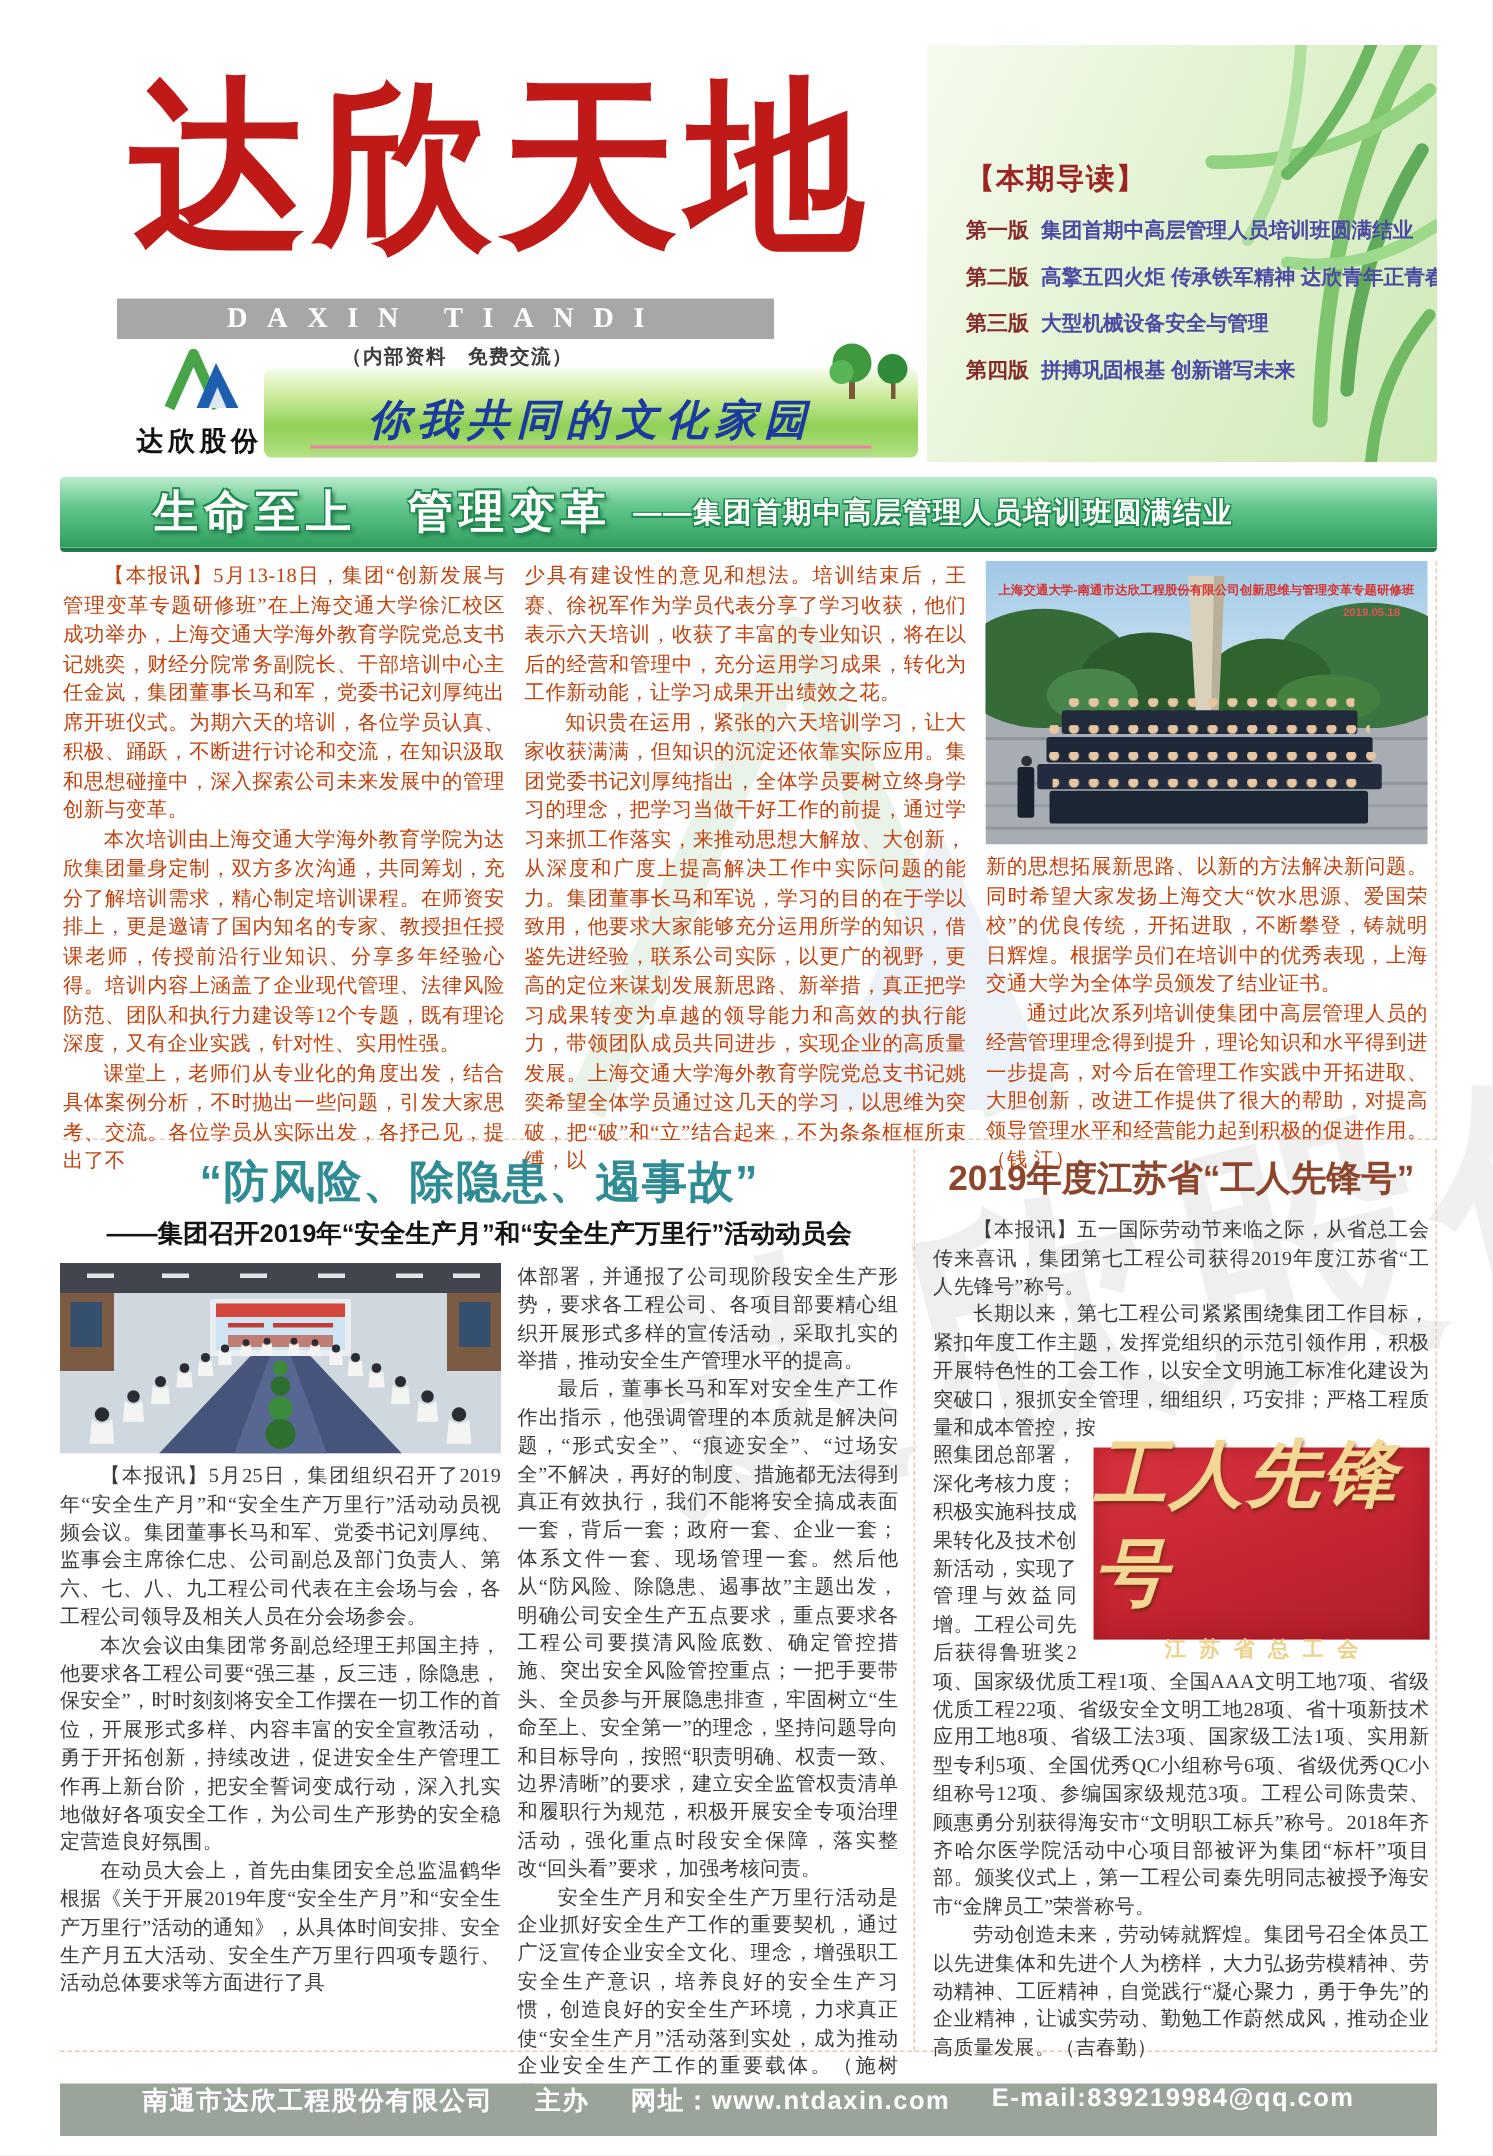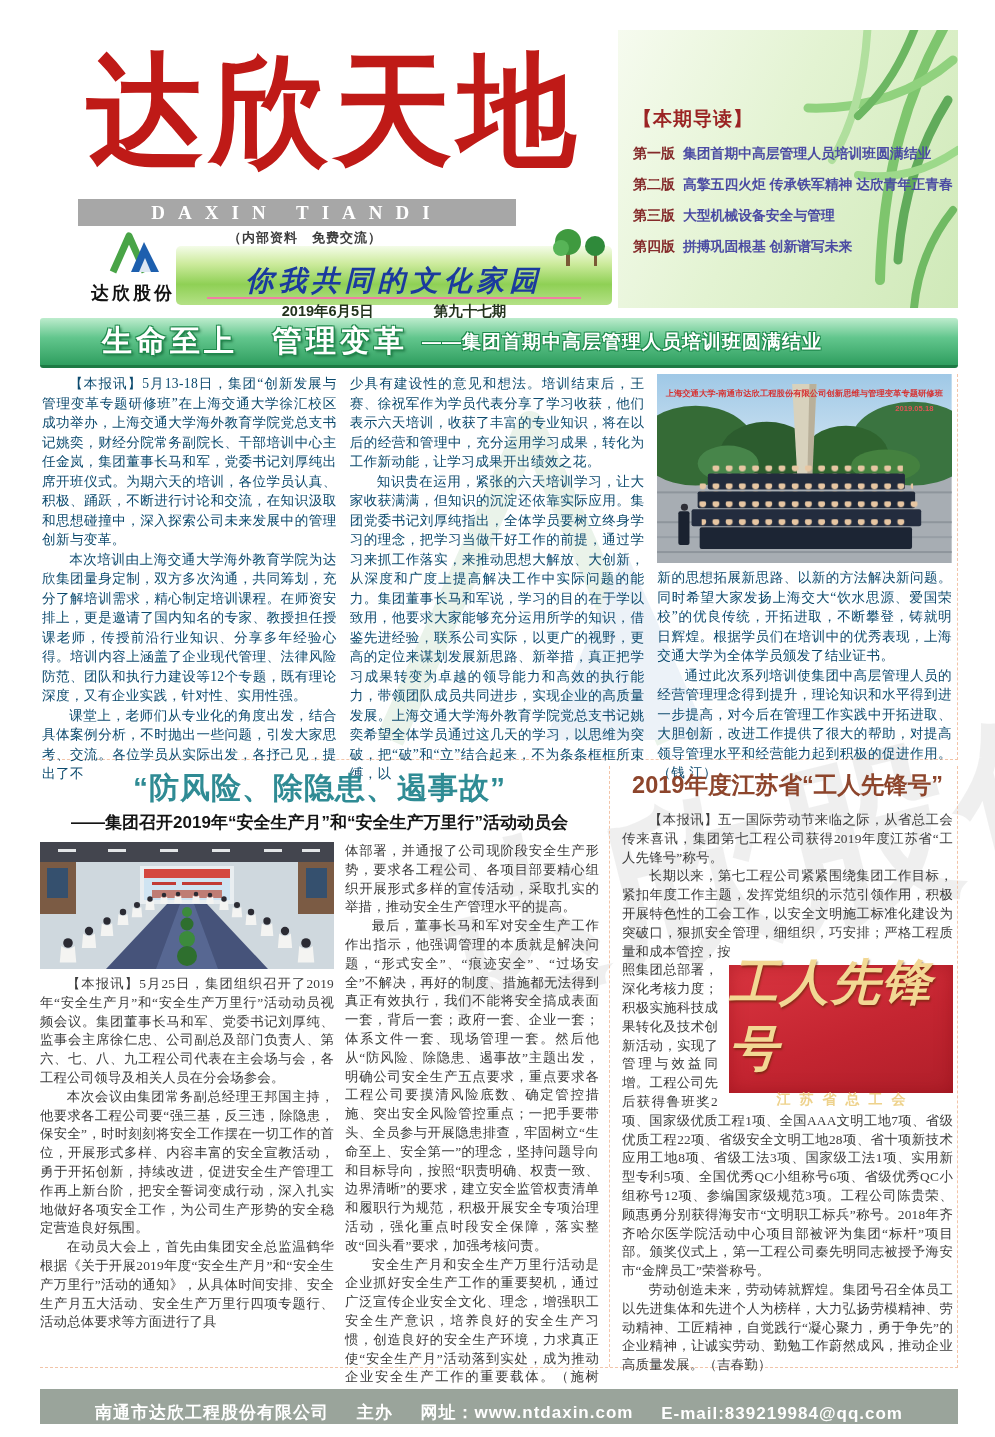--- a/index.html
+++ b/index.html
@@ -31,38 +31,38 @@
             font-style:italic;color:#1b3a9e;letter-spacing:5px;}
   .m-underline{width:86%;height:2px;margin:0 auto;background:#ef7fa3;}
   .m-daterow{display:flex;justify-content:center;gap:60px;margin-top:3px;font-size:14.5px;
              font-weight:bold;color:#23331d;font-family:"Liberation Sans",sans-serif;}
   .m-trees{position:absolute;right:-2px;top:-22px;}
 
   
   .digest{position:absolute;left:618px;top:30px;width:340px;height:278px;overflow:hidden;z-index:2;
           background:linear-gradient(115deg,#f6fbef 0%,#e3f3d2 45%,#cfe9b8 100%);}
   .digest-decor{position:absolute;right:0;top:0;}
-  .digest-inner{position:relative;padding:76px 10px 0 15px;z-index:1;font-family:"Liberation Sans",sans-serif;}
+  .digest-inner{position:relative;padding:76px 10px 0 26px;z-index:1;font-family:"Liberation Sans",sans-serif;}
   .digest-title{font-size:19px;font-weight:bold;color:#9b2424;letter-spacing:1px;}
   .digest-item{margin-top:13px;display:flex;gap:8px;white-space:nowrap;}
   .digest-label{font-size:14px;font-weight:bold;color:#842a2a;flex:0 0 auto;}
   .digest-text{font-size:13.8px;font-weight:bold;color:#4b4ba3;letter-spacing:0;}
 
   
   .headbar{position:absolute;left:40px;top:318px;width:918px;height:50px;z-index:2;border-radius:3px;
            background:linear-gradient(180deg,#bdeccd 0%,#62c68d 42%,#2f9e5f 100%);
            border-bottom:3px solid #1d7a44;display:flex;align-items:center;padding-left:62px;
            font-family:"Liberation Sans",sans-serif;}
   .headbar-main{font-size:30px;font-weight:bold;color:#ffffff;letter-spacing:4px;
                 text-shadow:1px 1px 0 #1f8a4d,-1px 1px 0 #1f8a4d,1px -1px 0 #1f8a4d,-1px -1px 0 #1f8a4d,2px 2px 3px #1a6e3e;}
   .headbar-sub{font-size:19px;font-weight:bold;color:#ffffff;margin-left:14px;letter-spacing:1px;
                text-shadow:1px 1px 0 #1f8a4d,-1px 1px 0 #1f8a4d,1px -1px 0 #1f8a4d,-1px -1px 0 #1f8a4d;}
 
   
-  .bodytext p{margin:0;text-align:justify;font-size:13.6px;line-height:19.5px;color:#0c4a6e;
+  .bodytext p{margin:0;text-align:justify;font-size:13.6px;line-height:19.5px;color:#c2410c;
               letter-spacing:0.35px;}
   .bodytext p.indent{text-indent:2em;}
   .article1{position:absolute;left:42px;top:374px;width:916px;height:386px;display:flex;gap:13px;
             z-index:1;border-right:1px dashed #f2c4a8;border-bottom:1px dashed #f2c4a8;
             padding-right:5px;padding-bottom:6px;}
   .article1 .col{flex:1;min-width:0;}
   .photo1{width:100%;height:189px;display:block;margin-bottom:5px;}
 
   
   .bottom{position:absolute;left:40px;top:766px;width:918px;height:602px;display:flex;z-index:1;
@@ -88,21 +88,21 @@
           display:flex;flex-direction:column;align-items:center;justify-content:center;gap:9px;
           box-shadow:inset 0 0 18px rgba(120,0,10,.35);}
   .banner-title{font-size:49px;font-weight:bold;font-style:italic;color:#f2d894;letter-spacing:2px;
                 text-shadow:1px 2px 2px rgba(90,40,0,.55);}
   .banner-org{font-size:14px;font-weight:bold;color:#eed28c;letter-spacing:9px;text-indent:9px;
               font-family:"Liberation Sans",sans-serif;}
   .flow::after{content:"";display:block;clear:both;}
 
   
   .footer{position:absolute;left:40px;top:1389px;width:918px;height:35px;background:#9aa49b;
-          color:#ffffff;display:flex;align-items:flex-end;justify-content:space-between;
+          color:#ffffff;display:flex;align-items:flex-start;justify-content:space-between;
           padding:0 55px;font-size:17px;font-weight:bold;font-family:"Liberation Sans",sans-serif;
           z-index:2;letter-spacing:1px;}
 
   svg text{font-family:"Liberation Sans",sans-serif;}
 </style>
 </head>
 <body>
 
 <div class="page">
 
@@ -129,24 +129,20 @@
     <div class="m-strip">
       <svg class="m-trees" width="70" height="46" viewBox="0 0 70 46">
         <rect x="22" y="28" width="4" height="14" fill="#7a5a36"></rect>
         <circle cx="24" cy="18" r="13" fill="#3f9a3f"></circle>
         <circle cx="17" cy="24" r="8" fill="#57b457"></circle>
         <rect x="50" y="30" width="3" height="12" fill="#7a5a36"></rect>
         <circle cx="51" cy="22" r="10" fill="#2f8a3a"></circle>
       </svg>
       <div class="m-slogan">你我共同的文化家园</div>
       <div class="m-underline"></div>
-      <div class="m-daterow">
-        <span>2019年6月5日</span>
-        <span>第九十七期</span>
-      </div>
     </div>
   </div>
 
   <div class="digest">
     <svg class="digest-decor" width="340" height="278" viewBox="0 0 340 278">
       <g stroke-linecap="round" fill="none" opacity="0.85">
         <path d="M330 -10 C290 60 265 140 262 250" stroke="#6fbf5f" stroke-width="10"></path>
         <path d="M335 30 C300 60 250 80 190 78" stroke="#84cd72" stroke-width="9"></path>
         <path d="M330 70 C305 110 285 160 280 230" stroke="#4da04a" stroke-width="9"></path>
         <path d="M340 120 C310 140 280 150 240 145" stroke="#93d681" stroke-width="8"></path>

